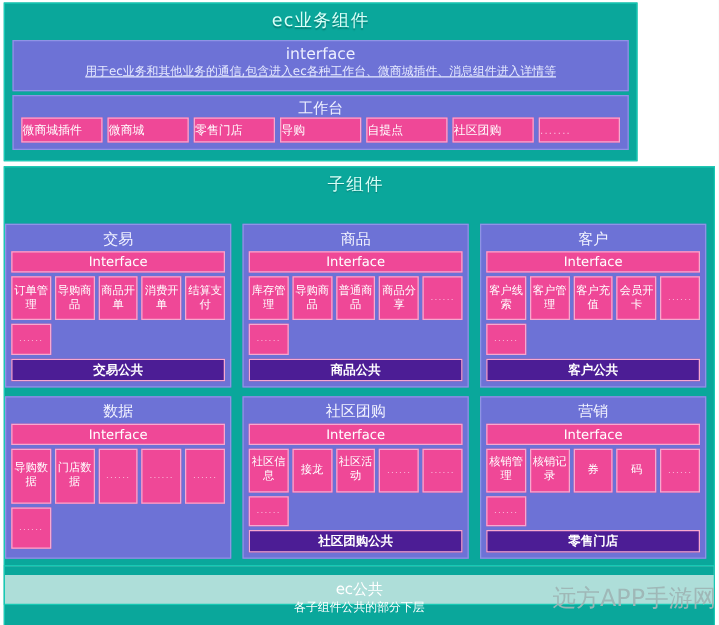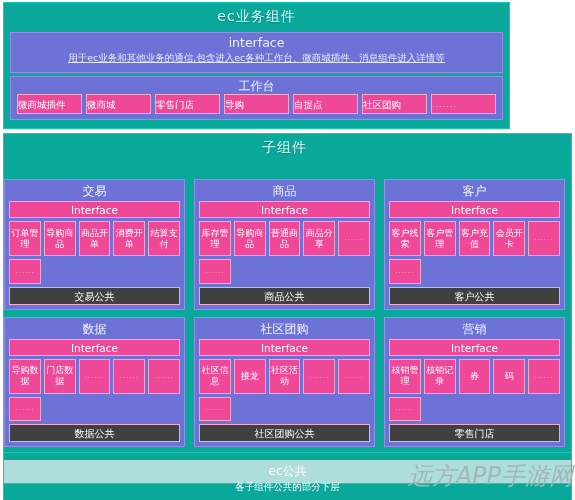--- a/index.html
+++ b/index.html
@@ -158,28 +158,29 @@
     text-align: center;
     box-sizing: border-box;
     display: flex;
     align-items: center;
     justify-content: center;
     overflow: hidden;
     line-height: 11px;
   }
   .feature.dots { color: #fbbcda; letter-spacing: 1px; font-size: 7px; }
   .card-common {
-    background: #404040;
+    background: #4c1d95;
     border: 1px solid #f7a8cf;
     color: #ffffff;
     text-align: center;
     font-size: 10px;
     line-height: 17px;
     height: 18px;
     box-sizing: border-box;
+    font-weight: bold;
   }
 
   
   #bottom-section {
     position: absolute;
     left: 3px;
     top: 452px;
     width: 569px;
     height: 32px;
     background: #aeded9;
@@ -204,26 +205,25 @@
     font-size: 9.5px;
     line-height: 15px;
   }
 
   
   #watermark {
     position: absolute;
     right: 2px;
     bottom: 8px;
     color: #9fb6b6;
-    font-size: 24px;
+    font-size: 19px;
     letter-spacing: 0px;
     opacity: .95;
     white-space: nowrap;
     pointer-events: none;
-    font-style: italic;
   }
 </style>
 </head>
 <body>
 
 <div class="page">
 
   <div id="top-section" class="teal-panel">
     <div class="teal-title">ec业务组件</div>
 
@@ -297,21 +297,20 @@
         <div class="card-title">数据</div>
         <div class="card-iface">Interface</div>
         <div class="feature-grid">
           <div class="feature">导购数据</div>
           <div class="feature">门店数据</div>
           <div class="feature dots">......</div>
           <div class="feature dots">......</div>
           <div class="feature dots">......</div>
           <div class="feature dots">......</div>
         </div>
-        <div class="card-common">数据公共</div>
       </div>
 
       <div class="card">
         <div class="card-title">社区团购</div>
         <div class="card-iface">Interface</div>
         <div class="feature-grid">
           <div class="feature">社区信息</div>
           <div class="feature">接龙</div>
           <div class="feature">社区活动</div>
           <div class="feature dots">......</div>

